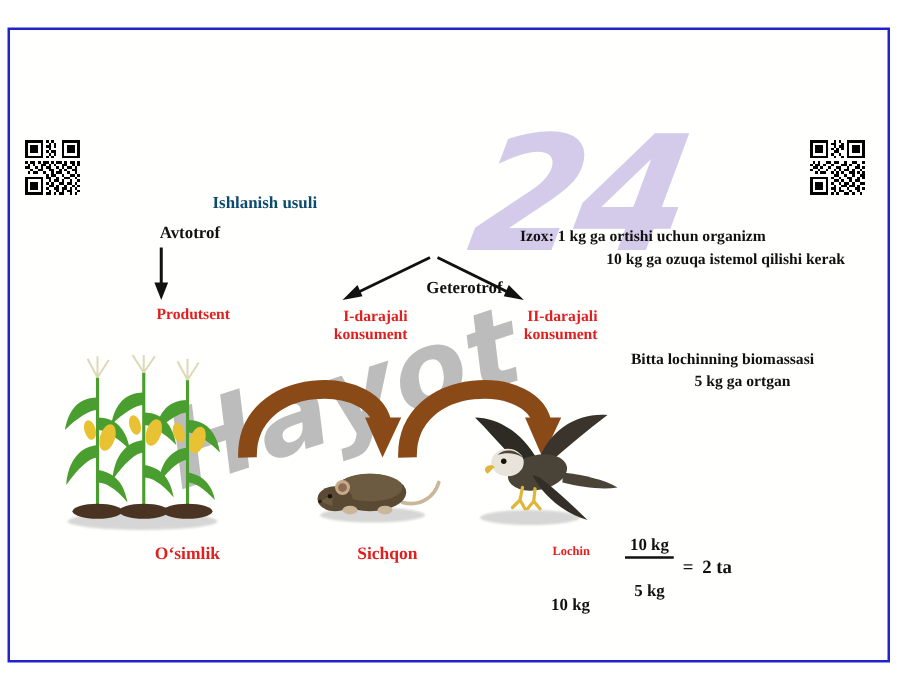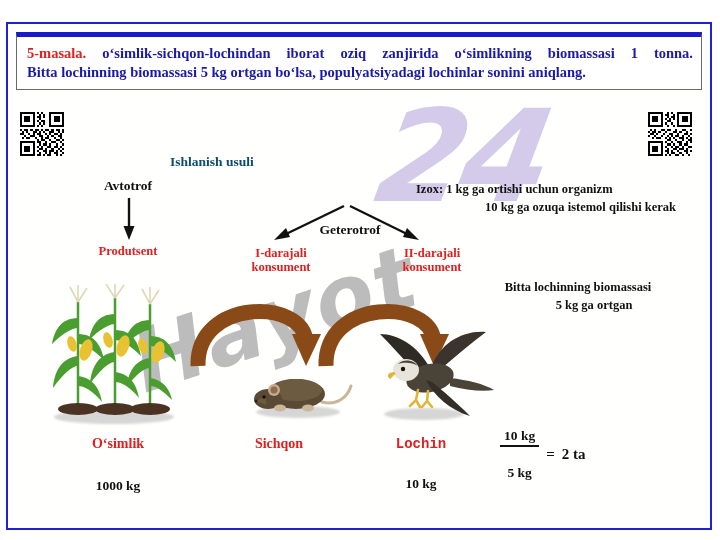--- a/index.html
+++ b/index.html
@@ -123,21 +123,21 @@
     color: #e02020;
     font-weight: bold;
     font-size: 12.5px;
   }
   .note {
     color: #111111;
     font-weight: bold;
     font-size: 12.5px;
     text-align: center;
   }
-  .center { text-align: center; }
+  .center { text-align: right; }
 
   
   .arrow-svg { position: absolute; z-index: 3; }
 
   
   #fraction {
     position: absolute;
     left: 492px;
     top: 404px;
     z-index: 4;
@@ -177,24 +177,20 @@
 </head>
 <body>
 
 <div id="slide">
 
   <div class="wm-layer">
     <div class="wm-24">24</div>
     <div class="wm-hayot">Hayot</div>
   </div>
 
-  <div id="title-box">
-    <div class="title-line"><span class="masala">5-masala.</span><span> o‘simlik-sichqon-lochindan iborat oziq zanjirida o‘simlikning biomassasi 1 tonna.</span></div>
-    <div class="title-line l2">Bitta lochinning biomassasi 5 kg ortgan bo‘lsa, populyatsiyadagi lochinlar sonini aniqlang.</div>
-  </div>
 
   <svg id="qr-left" class="qr" viewBox="0 0 21 21" shape-rendering="crispEdges">
     <rect width="21" height="21" fill="#fff"></rect>
     <g fill="#000">
       <rect x="0" y="0" width="7" height="1"></rect>
         <rect x="0" y="0" width="1" height="7"></rect>
       <rect x="6" y="0" width="1" height="7"></rect>
         <rect x="0" y="6" width="7" height="1"></rect>
       <rect x="2" y="2" width="3" height="3"></rect>
       <rect x="14" y="0" width="7" height="1"></rect>
@@ -538,25 +534,24 @@
 
     <circle cx="29" cy="41" r="2.2" fill="#1a1209"></circle>
 
     <g stroke="#e0b63a" stroke-width="2.6" fill="none" stroke-linecap="round">
       <path d="M 44 62 L 42 72 M 42 72 L 36 78 M 42 72 L 46 79"></path>
       <path d="M 54 63 L 53 73 M 53 73 L 48 79 M 53 73 L 58 79"></path>
     </g>
   </svg>
 
   <div class="t red-b center" style="left:52px; top:412px; width:116px; font-size:14px;">O‘simlik</div>
-  <div class="t black-b center" style="left:42px; top:454px; width:136px;">1000 kg</div>
 
   <div class="t red-b center" style="left:216px; top:412px; width:110px; font-size:14px;">Sichqon</div>
 
-  <div class="t red-b center" style="left:362px; top:412px; width:102px; font-size:14px;font-family:Liberation Mono, monospace;">Lochin</div>
+  <div class="t red-b center" style="left:362px; top:412px; width:102px; font-size:10px;">Lochin</div>
   <div class="t black-b center" style="left:362px; top:452px; width:102px;">10 kg</div>
 
   <div id="fraction">
     <div class="frac">
       <div class="num">10 kg</div>
       <div class="bar"></div>
       <div class="den">5 kg</div>
     </div>
     <div class="eq">=</div>
     <div class="eq">2 ta</div>

